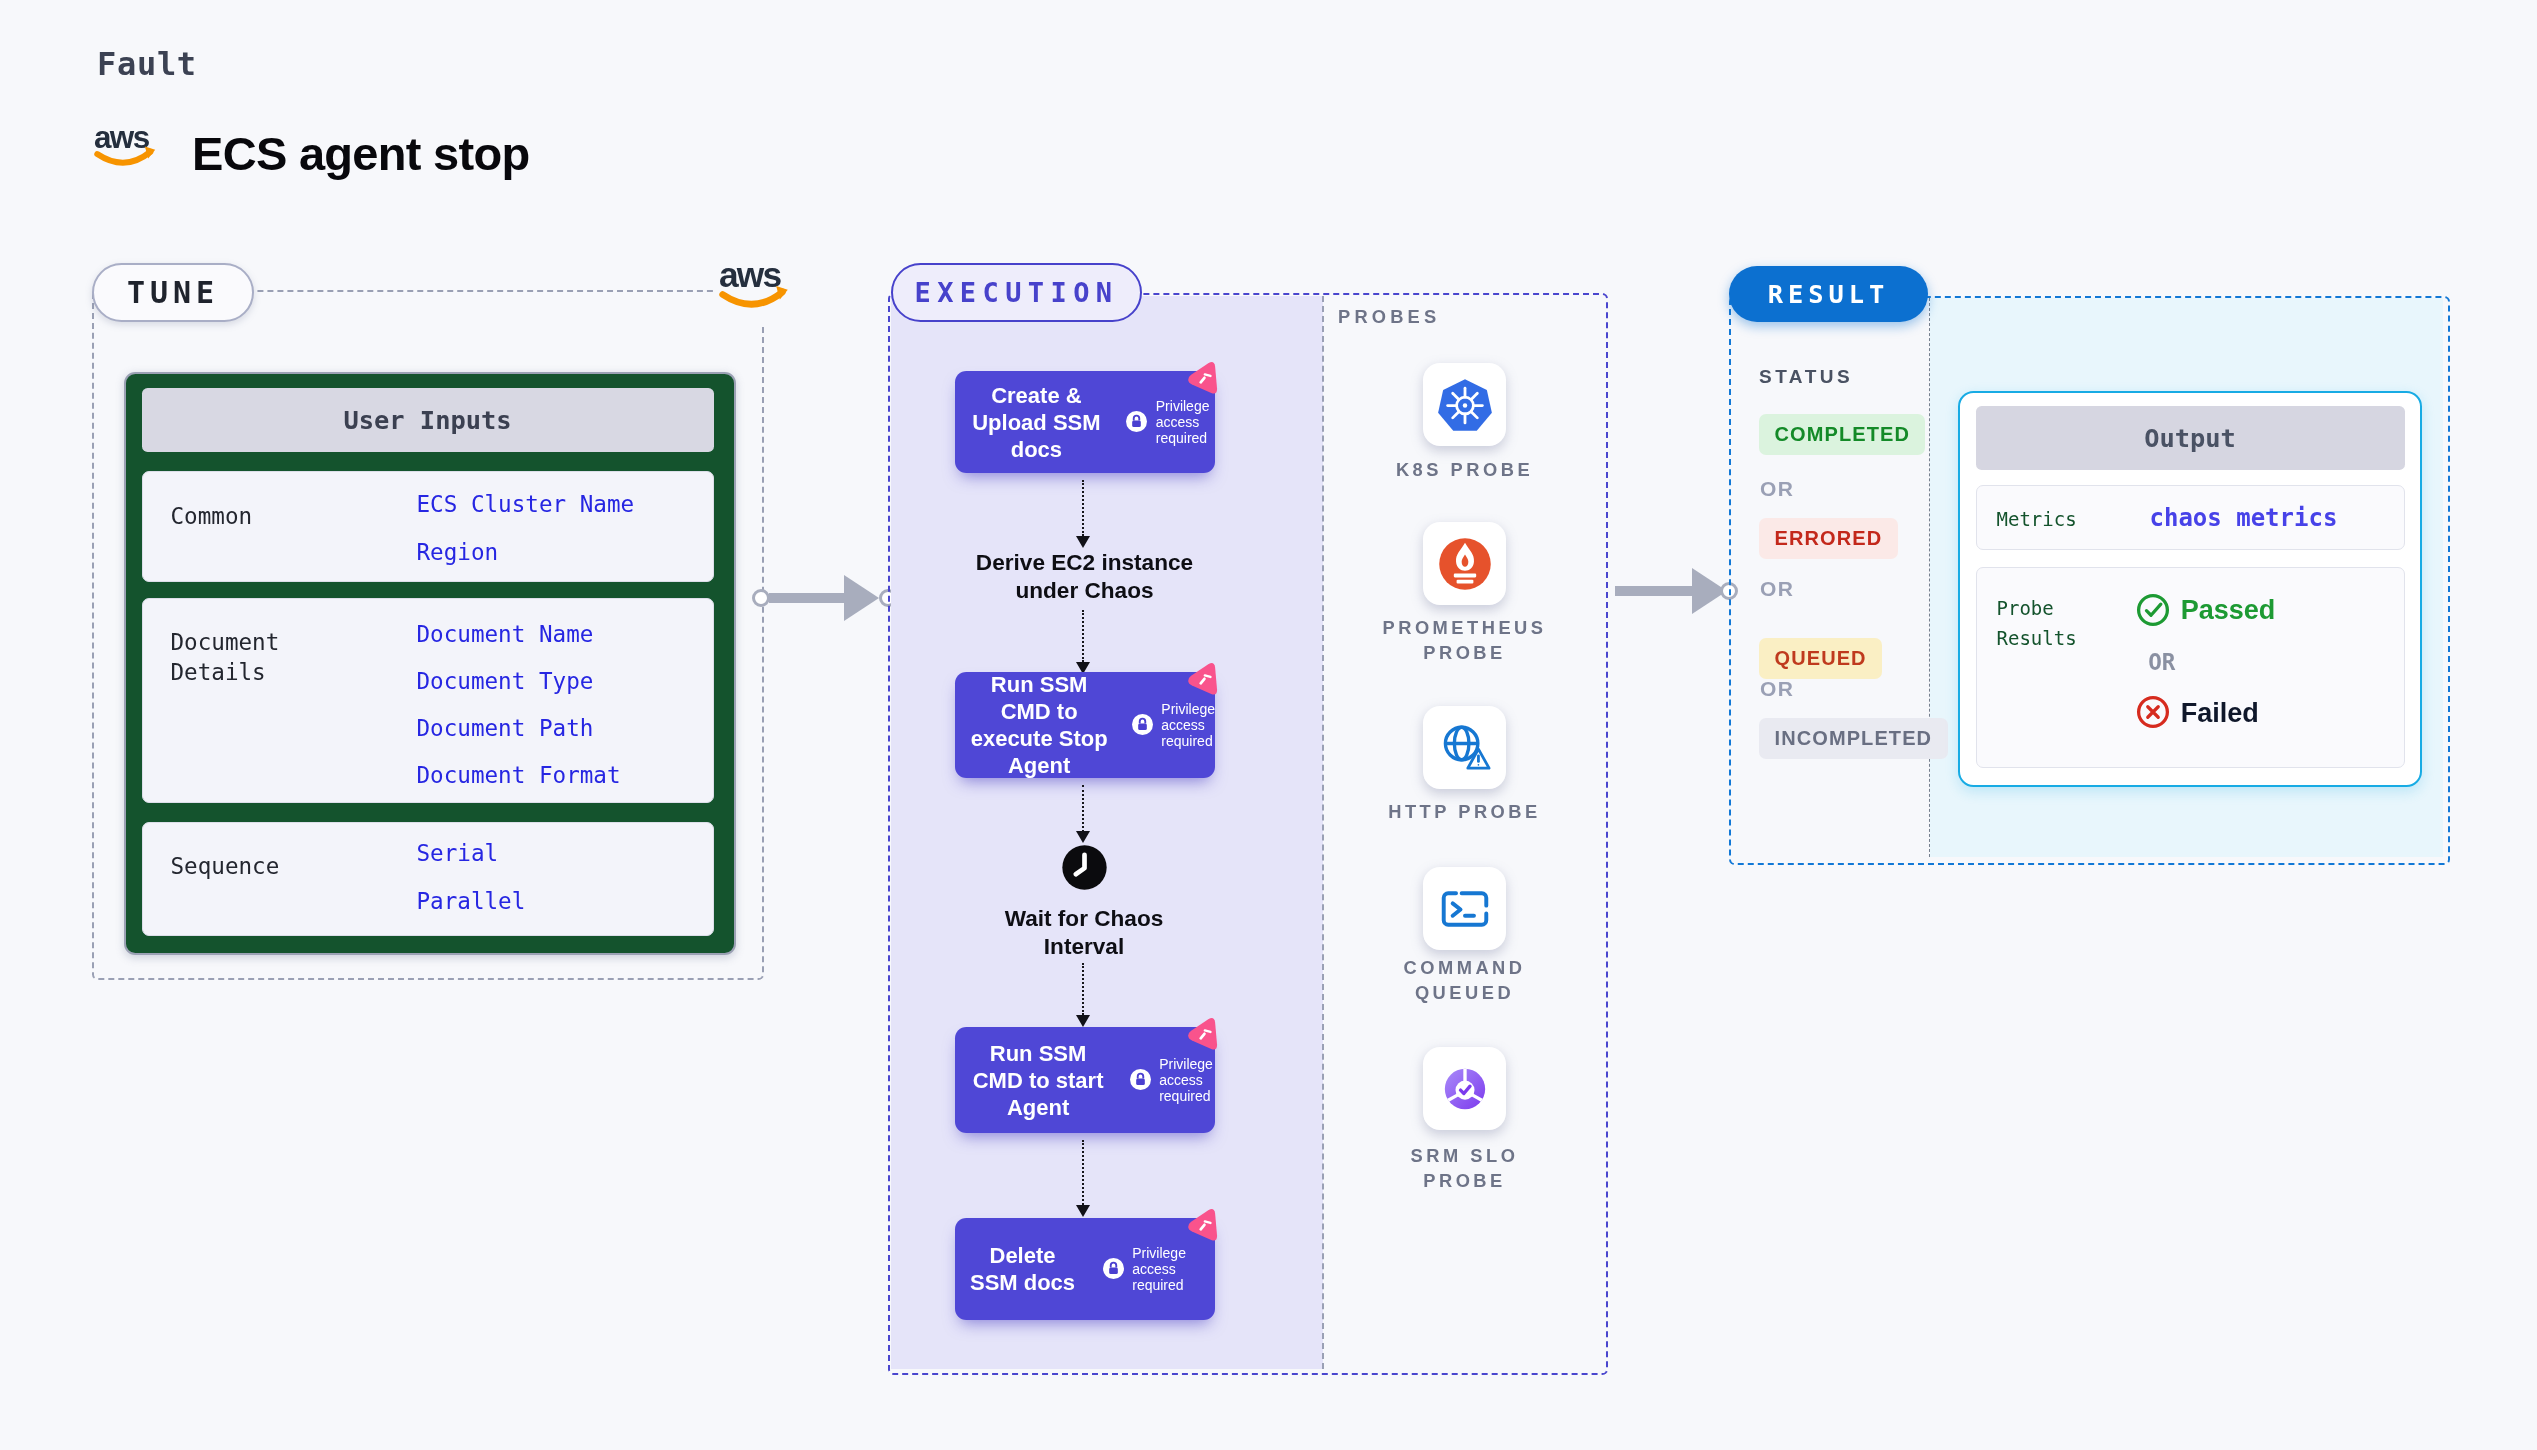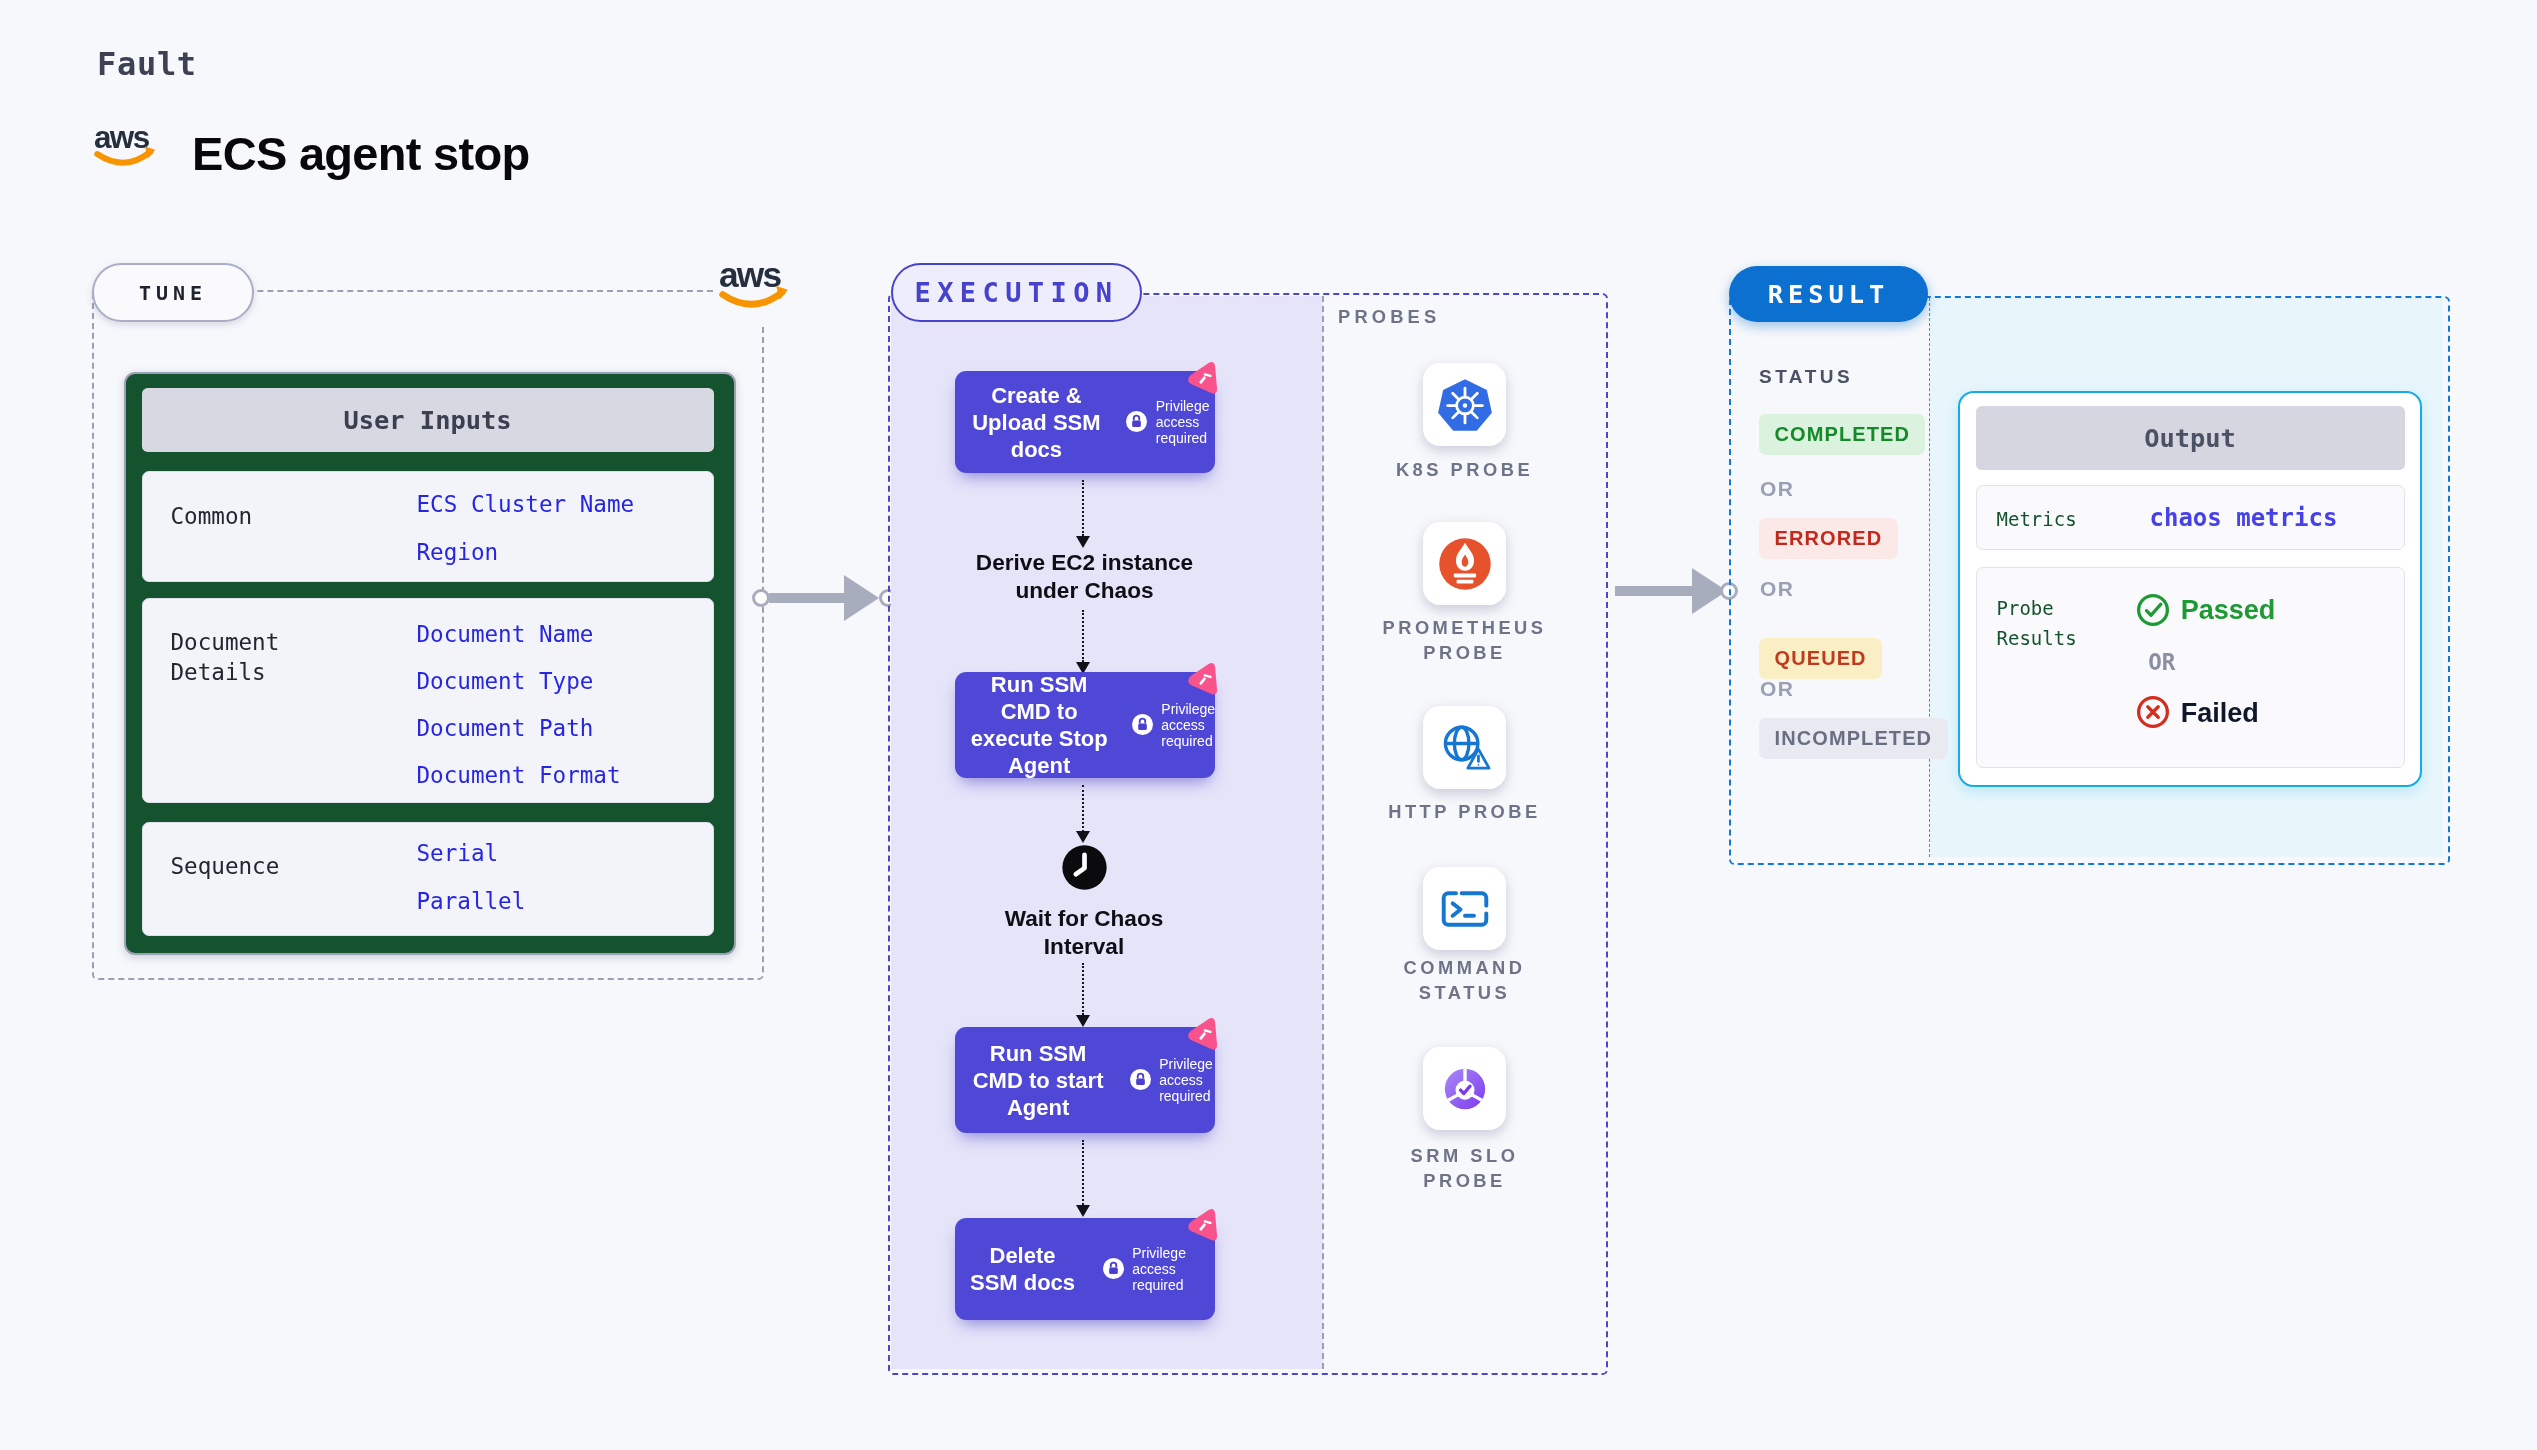--- a/index.html
+++ b/index.html
@@ -7,21 +7,21 @@
           font-family:"Liberation Sans",sans-serif;overflow:hidden;}
   .abs{position:absolute;}
 
   
   .eyebrow{font-family:"DejaVu Sans Mono",monospace;font-size:32px;font-weight:600;color:#3C4253;letter-spacing:0.7px;}
   .page-title{font-size:47px;font-weight:bold;color:#08080C;letter-spacing:-0.7px;}
 
   
   .pill{display:flex;align-items:center;justify-content:center;box-sizing:border-box;
         font-family:"DejaVu Sans Mono",monospace;font-weight:bold;border-radius:31px;}
-  .pill-tune{background:#FAFAFD;border:2.5px solid #A9AEC6;color:#1F232D;font-size:20px;letter-spacing:5px;
+  .pill-tune{background:#FAFAFD;border:2.5px solid #A9AEC6;color:#1F232D;font-size:30px;letter-spacing:5px;
              box-shadow:0 2.8px 7px rgba(120,126,160,.25);}
   .pill-exec{background:#EEEDFB;border:2.8px solid #4742CB;color:#4742CB;font-size:27px;letter-spacing:6.4px;}
   .pill-result{background:#0C70D0;border:none;color:#FFFFFF;font-size:25.4px;letter-spacing:5px;
                box-shadow:0 4.2px 11.3px rgba(12,112,208,.4);}
 
   
   .dash-tune{border:2.1px dashed #9AA0B4;border-radius:5.6px;}
   .dash-exec{border:2.5px dashed #4A46CE;border-radius:5.6px;}
   .dash-result{border:2.1px dashed #1278D6;border-radius:5.6px;}
   .lavender{background:#E5E4F9;}
@@ -318,21 +318,21 @@
   <div class="abs probe-label" style="left:1380px;top:799px;">HTTP PROBE</div>
 
   <div class="abs probe-tile" style="left:1423px;top:867px;">
     <svg width="56" height="56" viewBox="0 0 100 100" fill="none" stroke="#1677D2" stroke-width="7" stroke-linecap="round" stroke-linejoin="round">
       <path d="M34 22 H20 a8 8 0 0 0 -8 8 V70 a8 8 0 0 0 8 8 H80 a8 8 0 0 0 8 -8 V58"></path>
       <path d="M44 22 H80 a8 8 0 0 1 8 8 V44"></path>
       <path d="M28 40 L42 51 L28 62"></path>
       <line x1="50" y1="62" x2="66" y2="62"></line>
     </svg>
   </div>
-  <div class="abs probe-label" style="left:1380px;top:955px;">COMMAND STATUS</div>
+  <div class="abs probe-label" style="left:1380px;top:955px;">COMMAND QUEUED</div>
 
   <div class="abs probe-tile" style="left:1423px;top:1047px;">
     <svg width="56" height="56" viewBox="0 0 100 100">
       <defs>
           <linearGradient id="srmg" x1="0" y1="0" x2="1" y2="1">
         <stop offset="0" stop-color="#A98BF9"></stop>
             <stop offset="1" stop-color="#7C3AED"></stop>
           </linearGradient>
         </defs>
       <circle cx="50" cy="50" r="36" fill="url(#srmg)"></circle>

